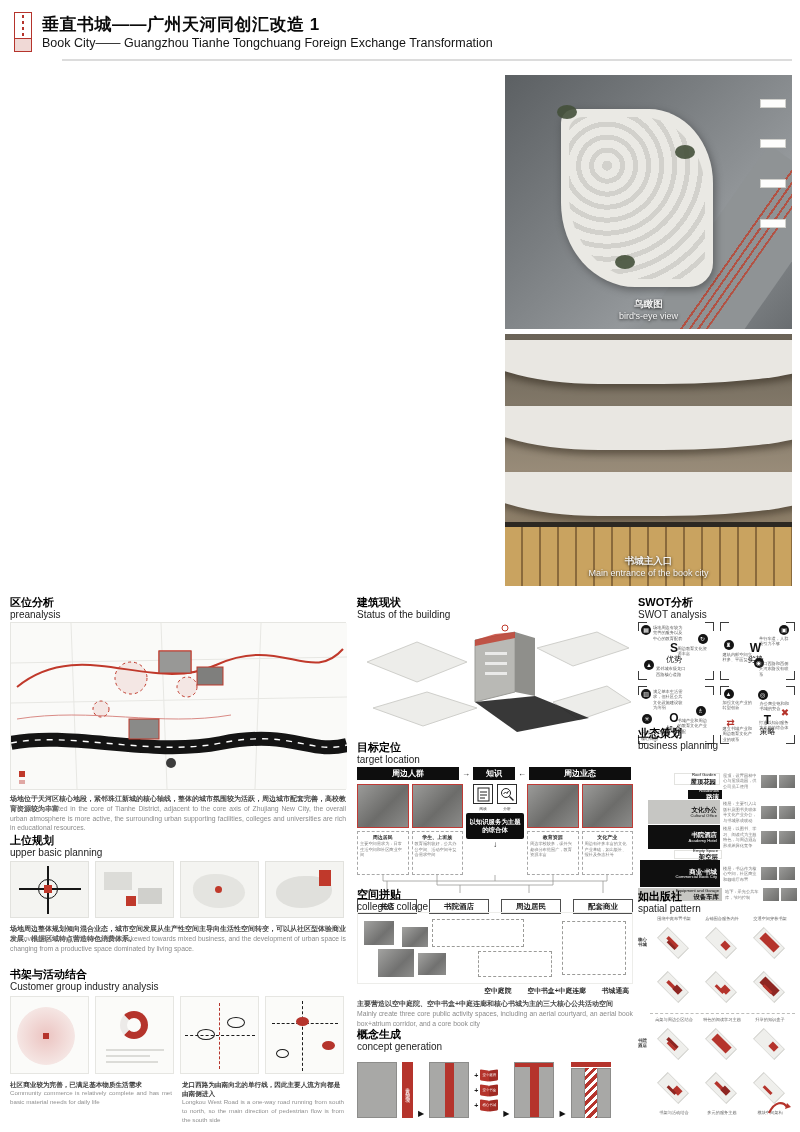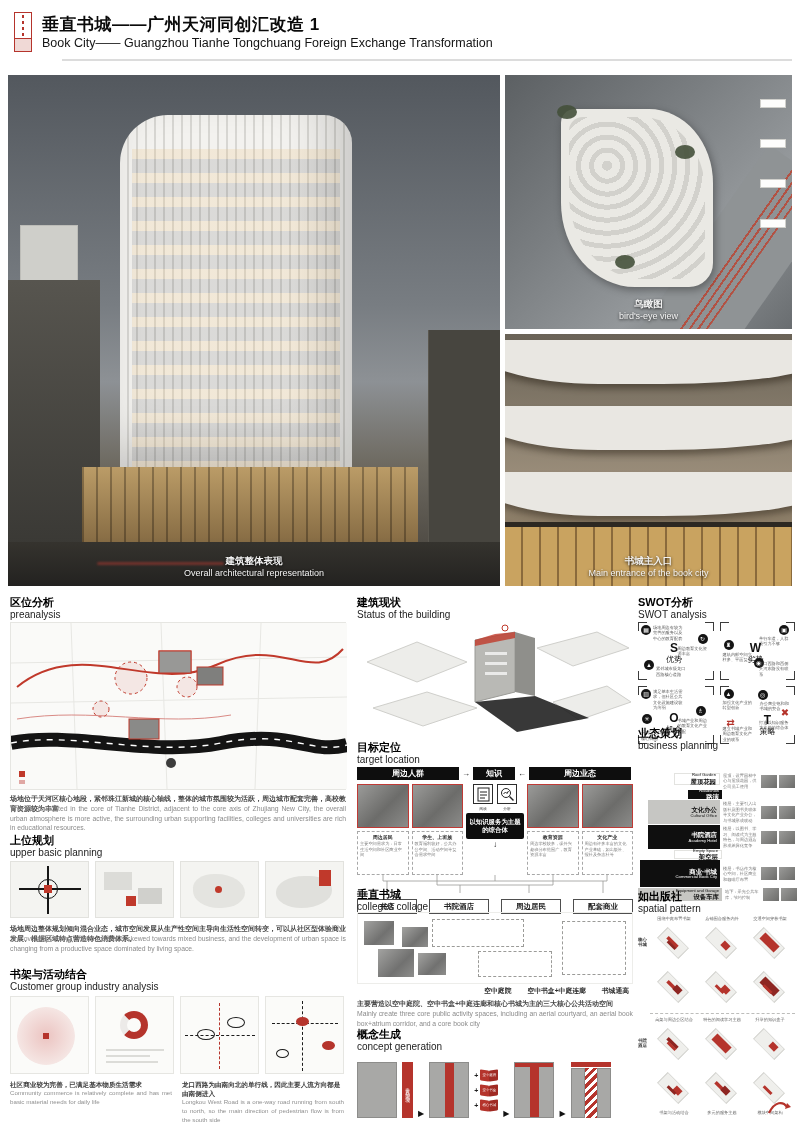--- a/index.html
+++ b/index.html
@@ -193,35 +193,20 @@
   <div class="abs logo">
     <div class="lt">
         <i></i>
       </div>
     <div class="lb"></div>
   </div>
   <div class="abs h-title">垂直书城——广州天河同创汇改造 1</div>
   <div class="abs h-sub">Book City—— Guangzhou Tianhe Tongchuang Foreign Exchange Transformation</div>
   <div class="abs h-rule"></div>
 
-  <figure class="render" style="left:8px;top:75px;width:492px;height:511px">
-    <div class="sky"></div>
-    <div class="bl-white"></div>
-    <div class="bl-left"></div>
-    <div class="bl-right"></div>
-    <div class="tower"></div>
-    <div class="podium"></div>
-    <div class="street">
-        <i></i>
-      </div>
-    <figcaption class="cap">
-      <div class="cn">建筑整体表现</div>
-      <div class="en">Overall architectural representation</div>
-    </figcaption>
-  </figure>
 
   <figure class="render" style="left:505px;top:334px;width:287px;height:252px">
     <div class="en-bg"></div>
     <div class="en-band" style="top:6px"></div>
     <div class="en-band" style="top:72px"></div>
     <div class="en-band" style="top:138px"></div>
     <div class="en-glass">
         <i></i>
       </div>
     <figcaption class="cap">
@@ -471,21 +456,21 @@
 
     <div class="outs">
       <div class="obox">书店</div>
       <div class="obox">书院酒店</div>
       <div class="obox">周边居民</div>
       <div class="obox">配套商业</div>
     </div>
   </div>
 
   <div class="abs st" style="left:357px;top:888px">
-    <div class="cn">垂直书城</div>
+    <div class="cn">空间拼贴</div>
     <div class="en">colleges collage</div>
   </div>
 
   <div class="abs" style="left:357px;top:912px;width:276px">
     <div class="colg gridbg">
       <div class="cph" style="left:6px;top:8px;width:30px;height:24px"></div>
       <div class="cph" style="left:20px;top:36px;width:36px;height:28px"></div>
       <div class="cph" style="left:44px;top:14px;width:26px;height:20px"></div>
       <div class="cph" style="left:60px;top:40px;width:28px;height:22px"></div>
       <div class="cdash" style="left:74px;top:6px;width:92px;height:28px"></div>

